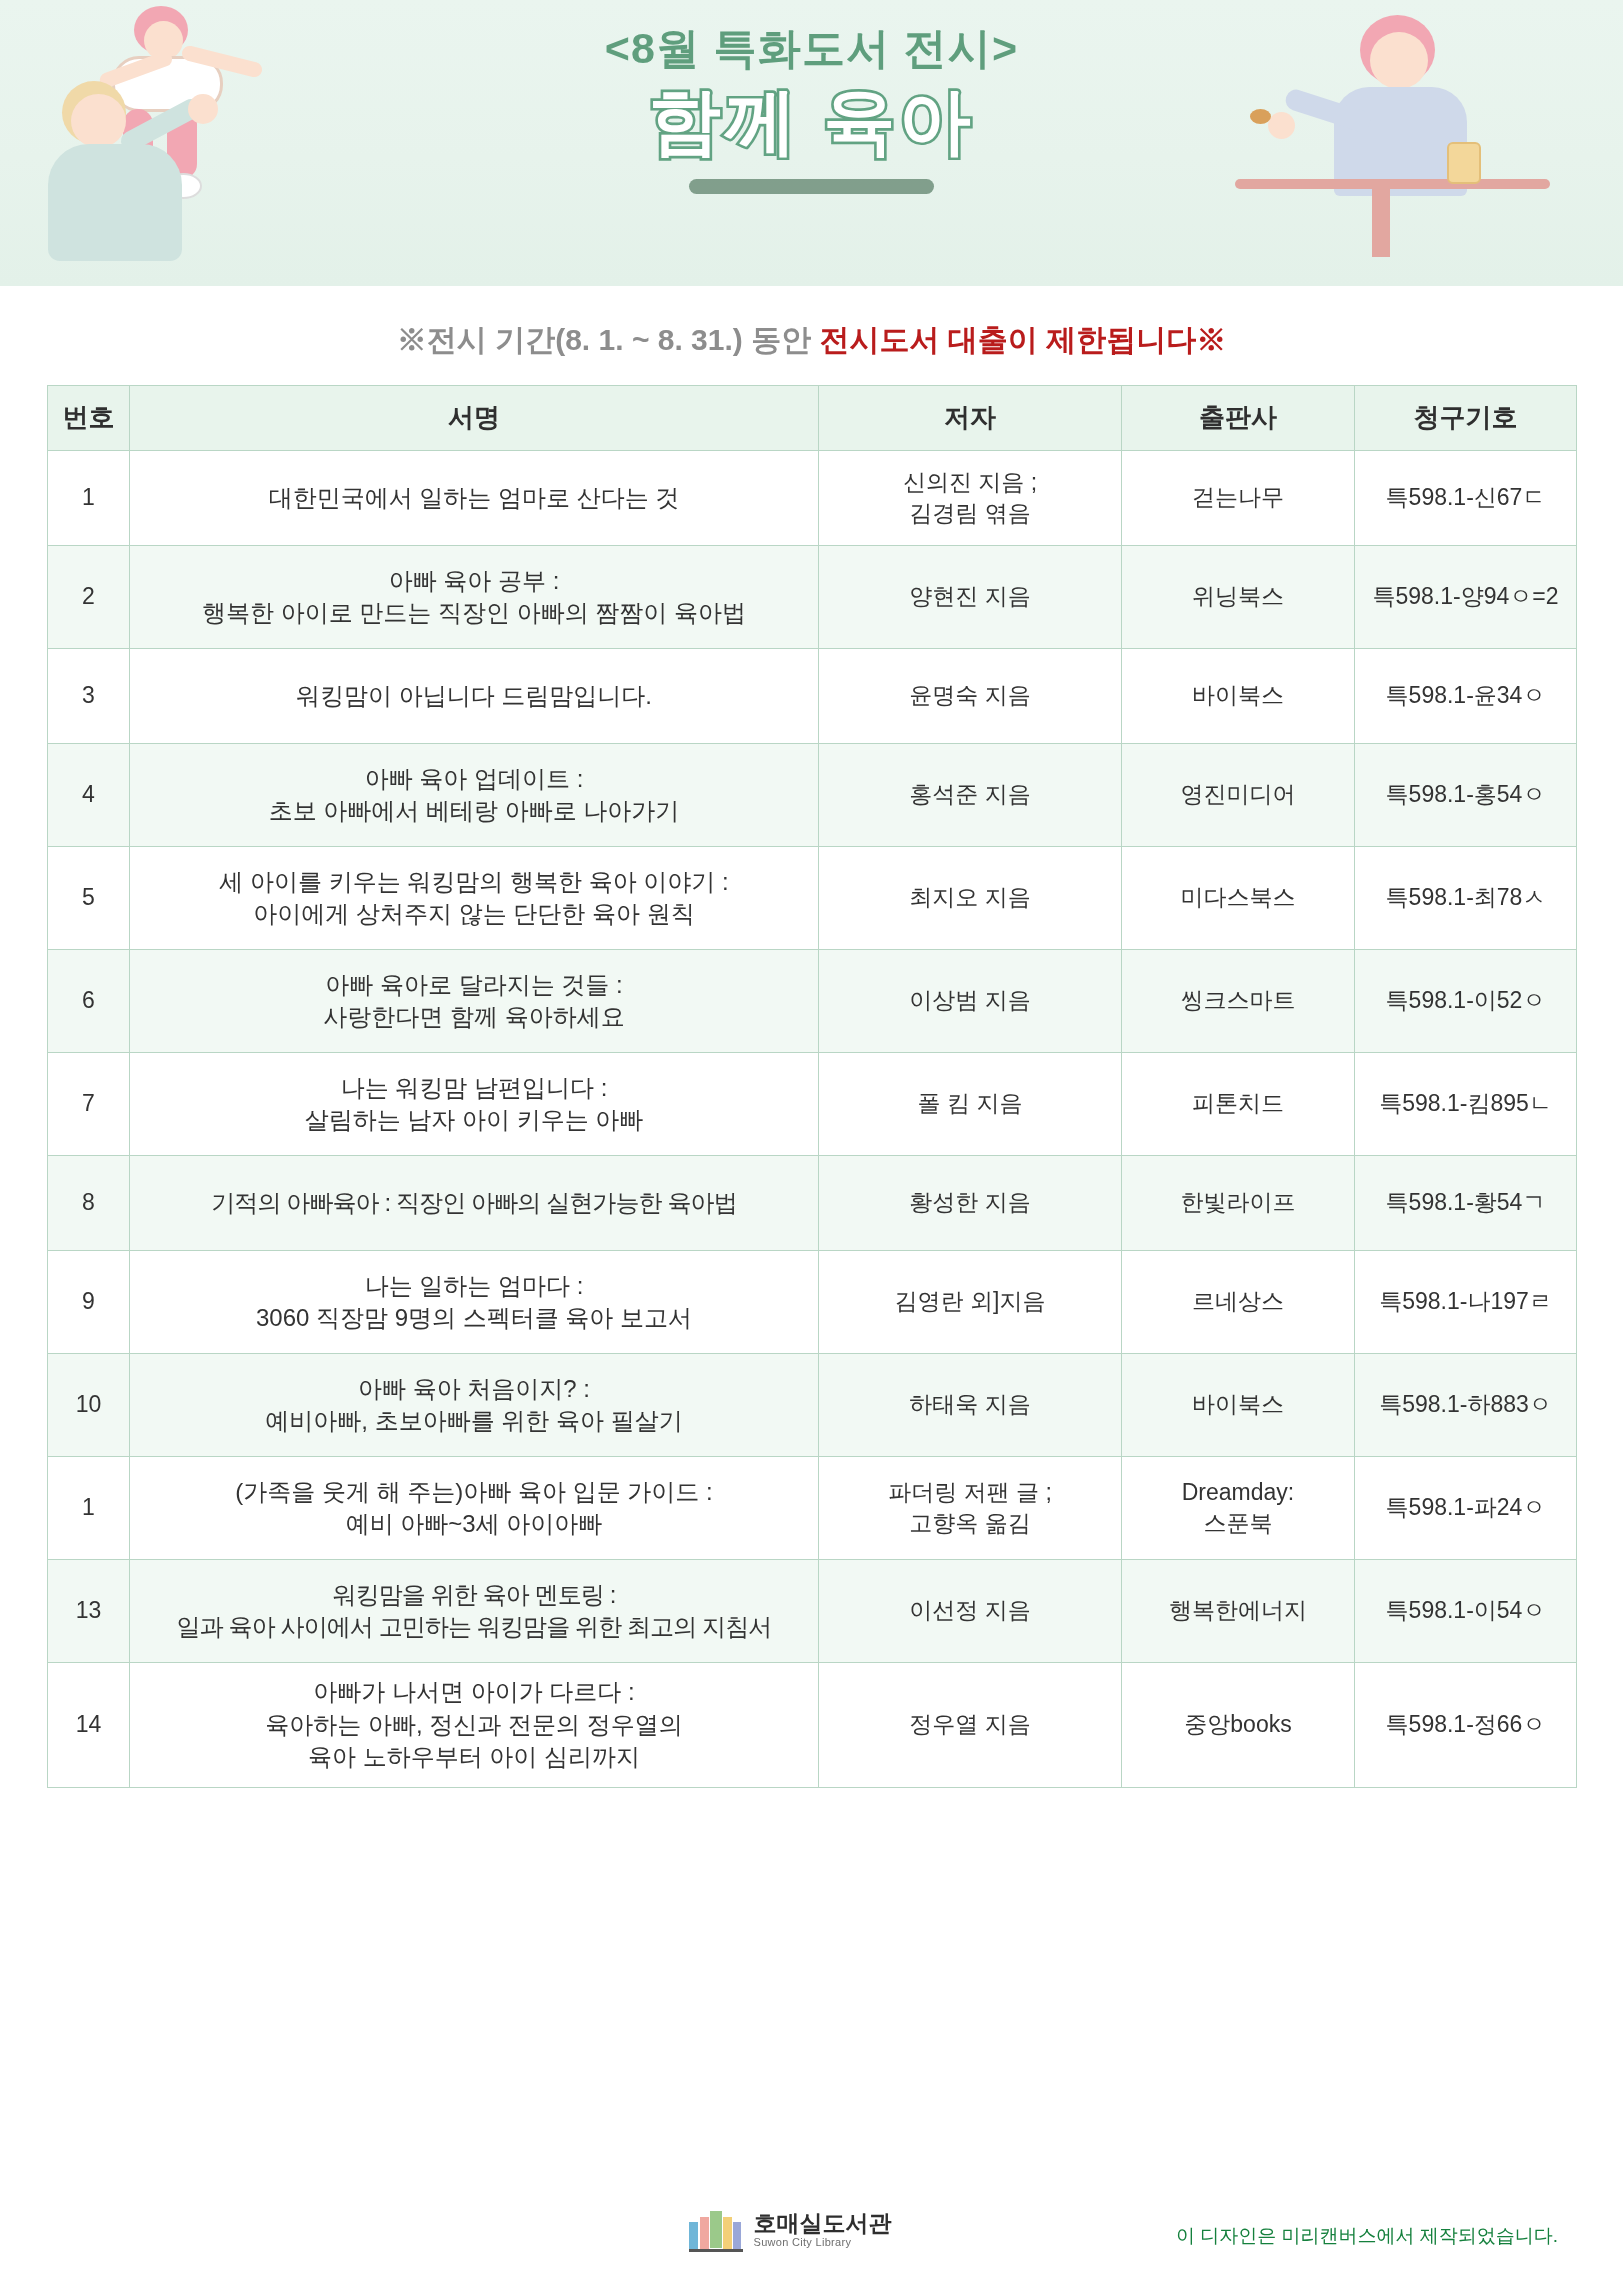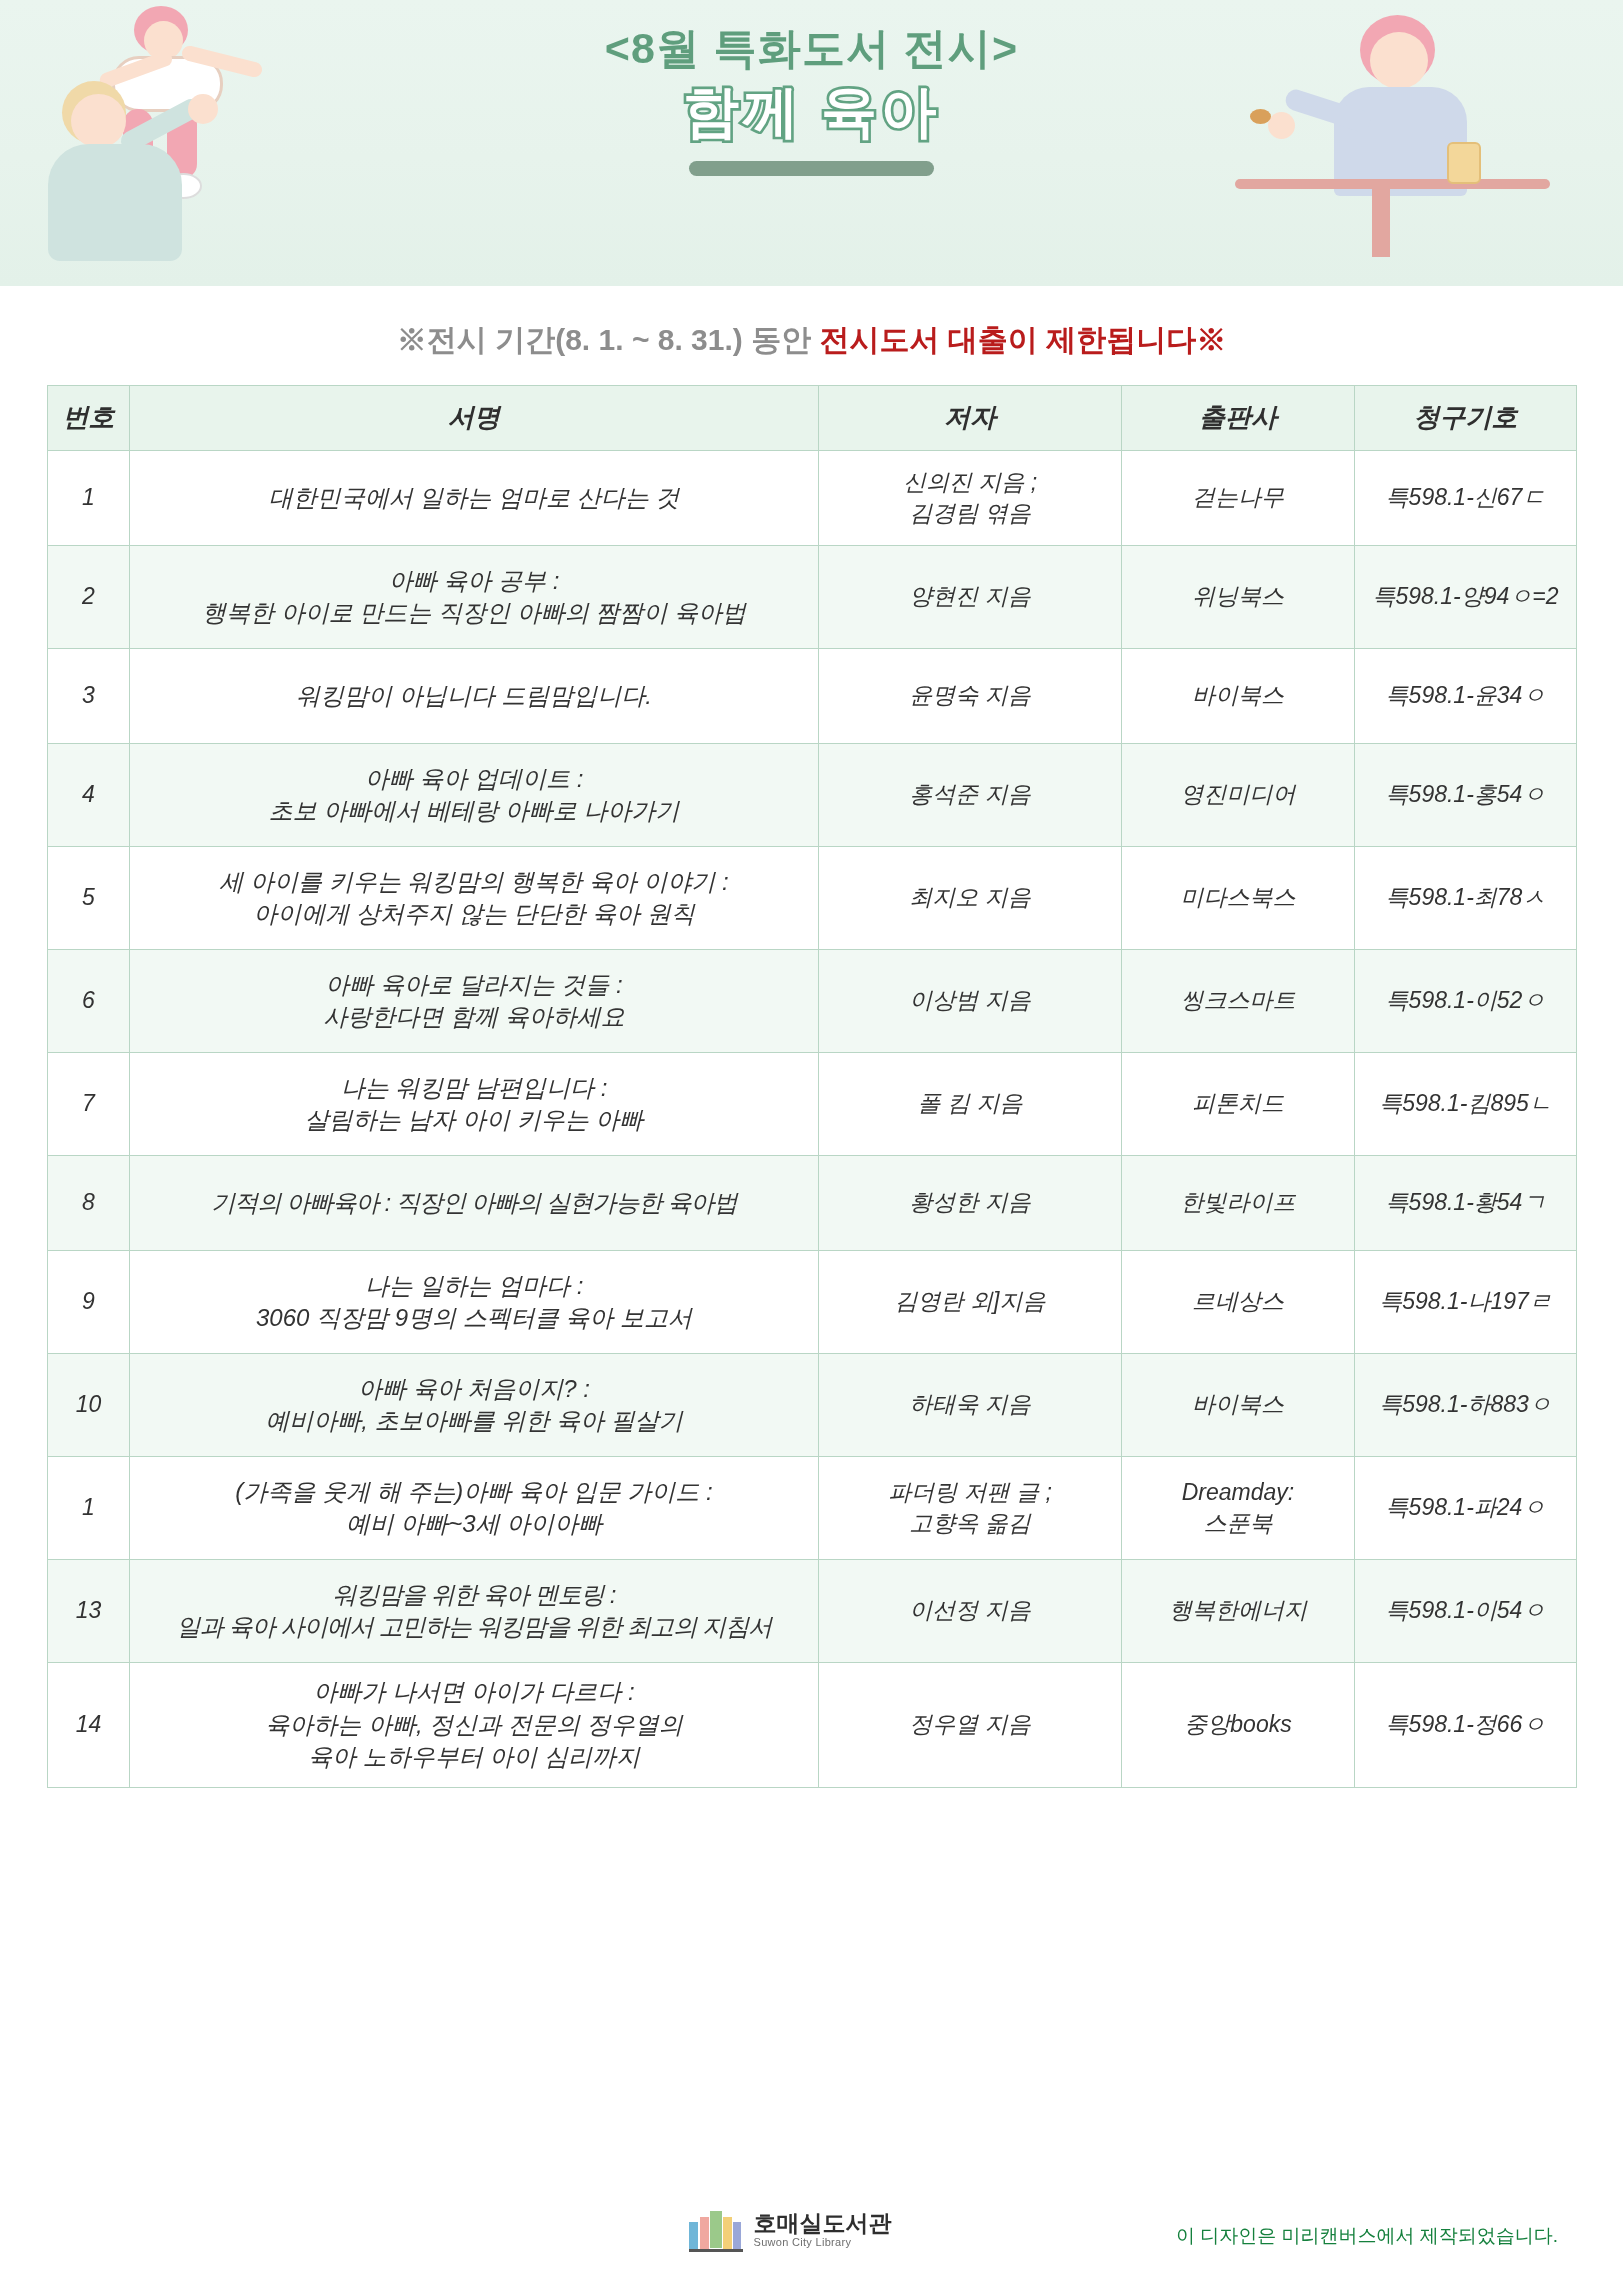--- a/index.html
+++ b/index.html
@@ -30,21 +30,21 @@
   }
   .title-small {
     font-size: 43px;
     font-weight: bold;
     color: #5f9e7d;
     letter-spacing: 1.2px;
     line-height: 1.2;
     margin: 0;
   }
   .title-big {
-    font-size: 56px;
+    font-size: 72px;
     font-weight: bold;
     color: #ffffff;
     line-height: 1.15;
     margin: 5.8px 0 0 0;
     -webkit-text-stroke: 5.3px #62a383;
     paint-order: stroke fill;
     letter-spacing: 3.5px;
   }
   .title-underline {
     margin: 16.3px auto 0 auto;
@@ -72,21 +72,20 @@
     line-height: 1.3;
     color: #8d8d8d;
     font-weight: bold;
   }
   .notice b { color: #b91c1c; }
 
   
   .table-wrap {
     margin: 26px auto 0 auto;
     width: 1529px;
-    font-style: italic;
   }
   table {
     width: 100%;
     border-collapse: collapse;
     table-layout: fixed;
     font-size: 23px;
   }
   th, td {
     border: 1.2px solid #b9d6c5;
     text-align: center;

